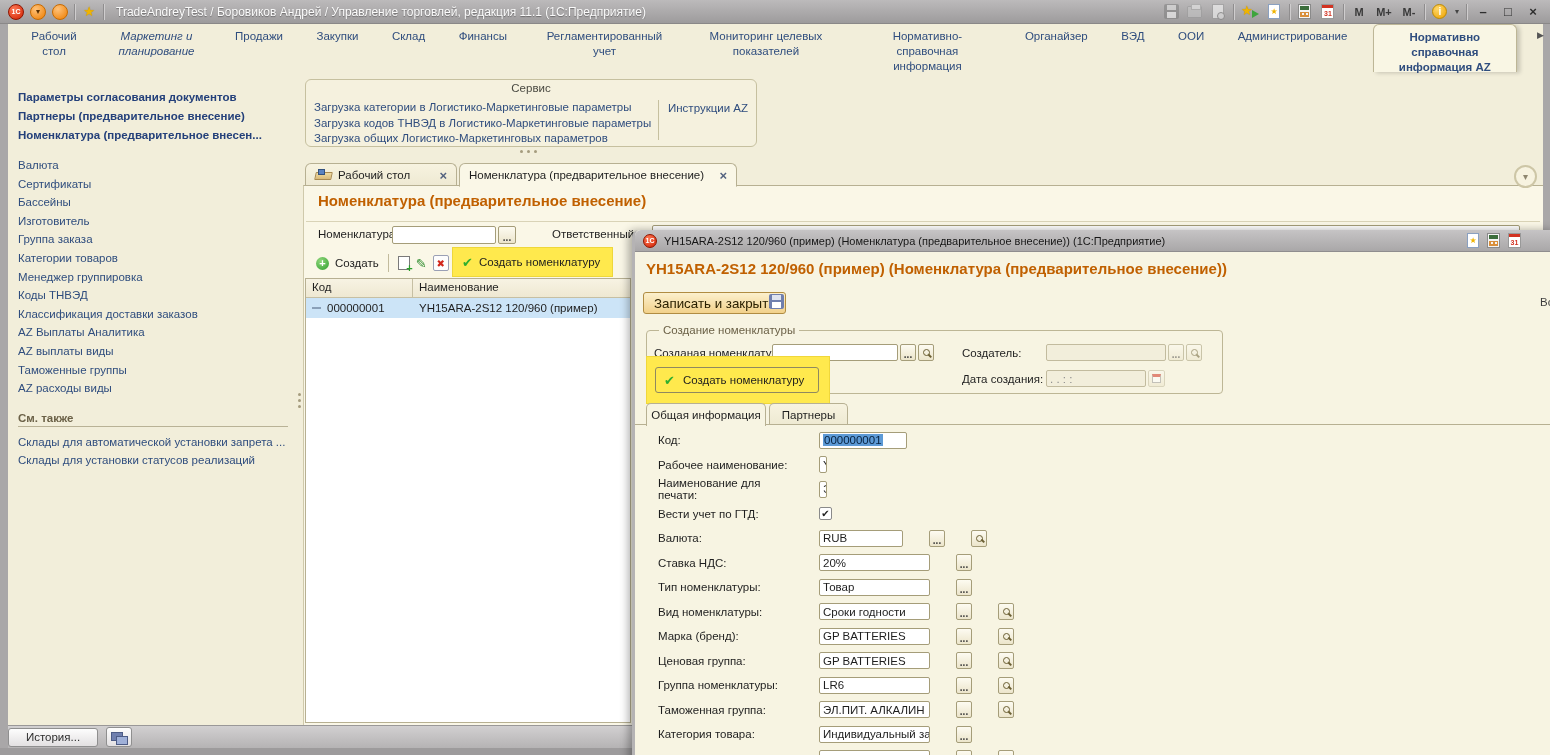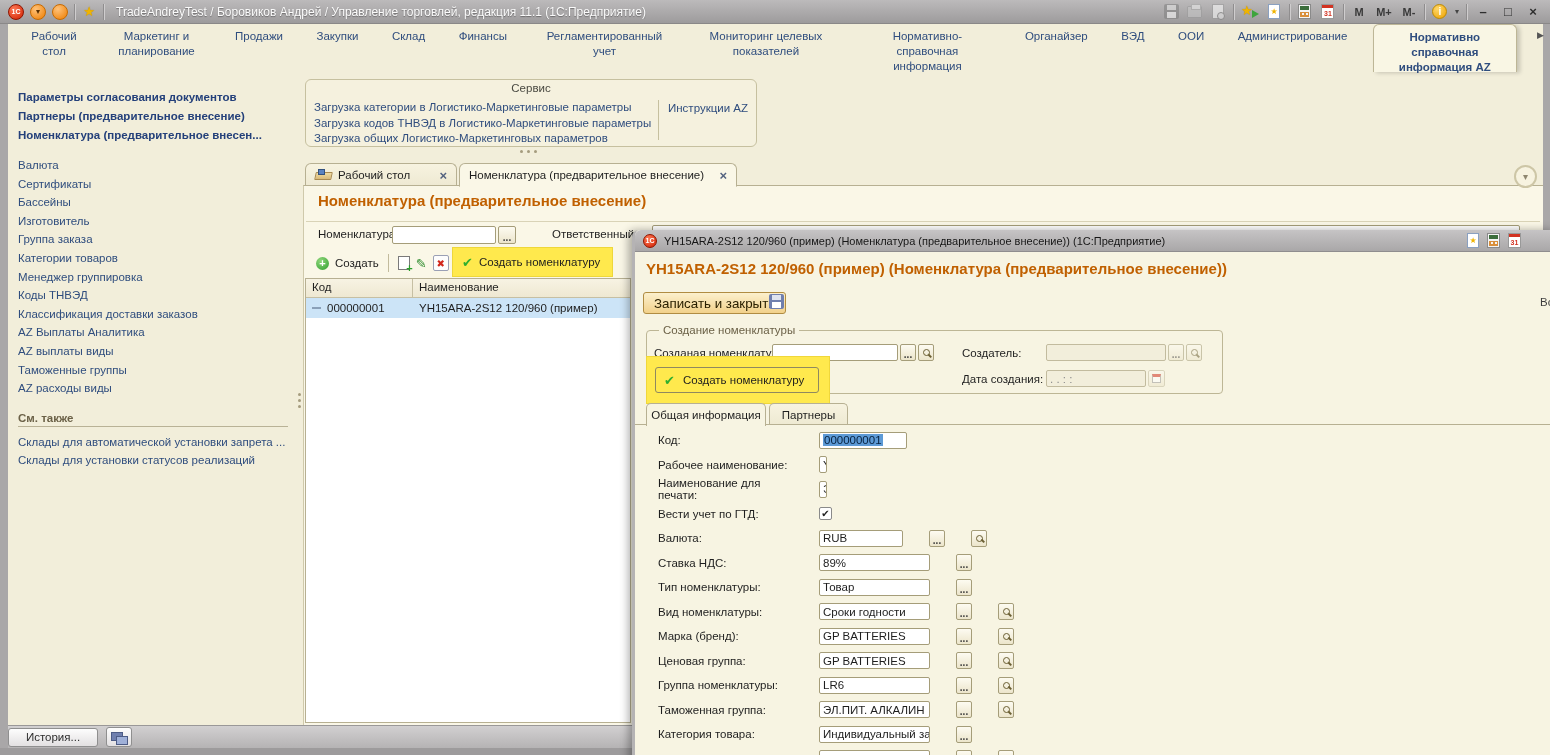--- a/index.html
+++ b/index.html
@@ -52,21 +52,21 @@
   .statusbar{position:absolute;left:0;top:725px;width:1550px;height:23px;background:linear-gradient(#d2d0d1,#b5b3b4);border-top:1px solid #9a9898;z-index:4;display:flex;align-items:center;gap:8px;padding:0 8px;}
   .hist-btn{height:19px;min-width:90px;border:1px solid #8f8f8f;border-radius:3px;background:linear-gradient(#fdfdfd,#e2e0e1);font-size:11.5px;color:#2e2e2e;display:inline-flex;align-items:center;justify-content:center;padding:0 10px;}
   .mon-btn{width:26px;height:20px;border:1px solid #8f8f8f;border-radius:3px;background:linear-gradient(#fdfdfd,#e2e0e1);position:relative;}
   .mon-btn::before{content:"";position:absolute;left:4px;top:4px;width:10px;height:7px;background:#6f7fae;border:1px solid #4d5c86;}
   .mon-btn::after{content:"";position:absolute;left:9px;top:8px;width:10px;height:7px;background:#9fb0d8;border:1px solid #4d5c86;}
 
   
   .ribbon{position:absolute;left:8px;top:24px;width:1535px;height:48px;display:flex;align-items:stretch;justify-content:space-between;padding:0 26px 0 14px;z-index:2;}
   .rtab{padding:5px 8px 2px;text-align:center;color:#2f4d7e;line-height:1.3;cursor:default;}
   .t-narrow{max-width:64px;}
-  .t-mid{max-width:106px;}
+  .t-mid{max-width:106px;font-style:italic;}
   .t-wide{max-width:144px;}
   .rtab.active{background:#f9f6e4;border:1px solid #bdb696;border-bottom:none;border-radius:6px 6px 0 0;box-shadow:3px 1px 4px rgba(0,0,0,.18);position:relative;z-index:3;font-weight:bold;}
   .ribbon-arrow{position:absolute;right:1px;top:26px;width:12px;height:18px;color:#555;font-size:9px;display:flex;align-items:center;z-index:7;}
 
   
   .sidebar{position:absolute;left:8px;top:72px;width:288px;height:653px;padding:16px 4px 0 10px;overflow:hidden;}
   .nav-item{color:#2f4d7e;line-height:18.6px;white-space:nowrap;cursor:pointer;}
   .nav-primary .nav-item{font-weight:bold;color:#24407a;line-height:19px;}
   .nav-gap{height:11px;}
   .see-also{color:#6b6147;font-weight:bold;border-bottom:1px solid #b9b296;padding-bottom:2px;margin:14px 0 6px;width:270px;}
@@ -480,21 +480,21 @@
           </span>
 
         <button class="btn-dots">...</button>
         <button class="btn-mag">
             <span class="mag"></span>
           </button>
       </div>
         <div class="frow t-dots">
         <span class="flabel">Ставка НДС:</span>
         <span class="finput">
-            <span class="fval">89%</span>
+            <span class="fval">20%</span>
           </span>
 
         <button class="btn-dots">...</button>
 
       </div>
         <div class="frow t-dots">
         <span class="flabel">Тип номенклатуры:</span>
         <span class="finput">
             <span class="fval">Товар</span>
           </span>

